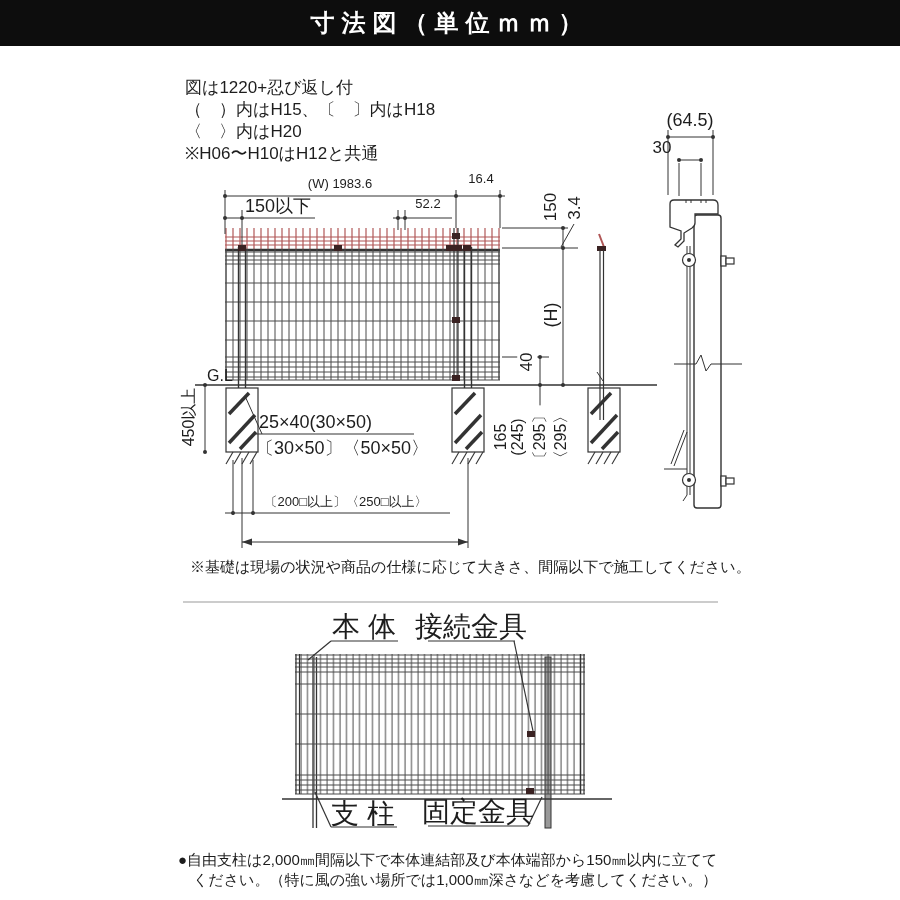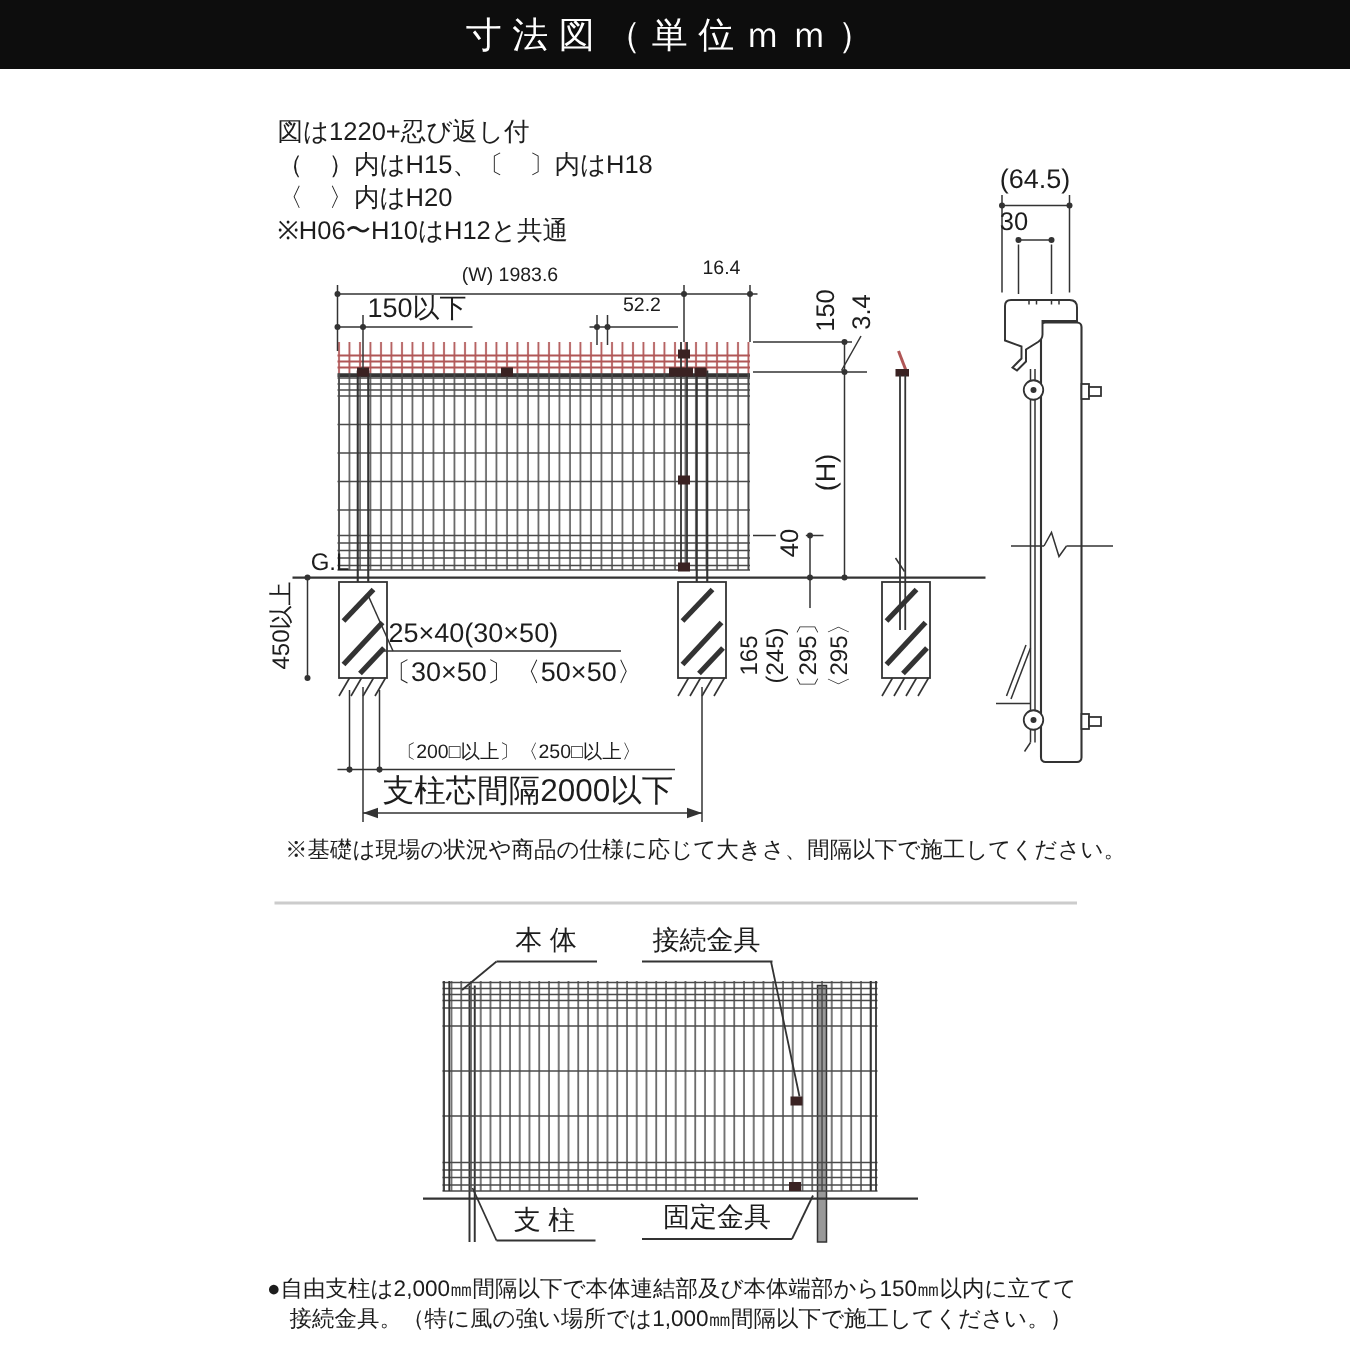--- a/index.html
+++ b/index.html
@@ -1,27 +1,27 @@
 <!DOCTYPE html>
 <html><head>
 <meta charset="utf-8">
 <style>
   *{margin:0;padding:0;box-sizing:border-box}
   html,body{background:#fff}
   body{width:900px;height:900px;font-family:"Liberation Sans",sans-serif;color:#1d1d1d;position:relative;overflow:hidden}
   #stage{position:absolute;left:0;top:0;width:900px;height:900px;background:#fff}
   .titlebar{position:absolute;left:0;top:0;width:900px;height:46px;background:#0d0d0d;color:#fff;
-    display:flex;align-items:center;justify-content:center;font-size:24px;font-weight:normal;letter-spacing:7px}
+    display:flex;align-items:center;justify-content:center;font-size:24px;font-weight:bold;letter-spacing:7px}
   svg.art{position:absolute;left:0;top:0}
   .lbl{position:absolute;white-space:nowrap;color:#1d1d1d;line-height:1.15}
   .ctr{transform:translate(-50%,-50%)}
   .rot{transform:translate(-50%,-50%) rotate(-90deg)}
   .bgw{background:#fff;padding:0 2px}
   .f15{font-size:15px}.f16{font-size:16px}.f17{font-size:17px}.f18{font-size:18px}
-  .f19{font-size:13px}.f20{font-size:18px}.f21{font-size:21px}
+  .f19{font-size:13px}.f20{font-size:28px}.f21{font-size:21px}
 </style>
 </head>
 <body>
 
 <div id="stage">
 
   <div class="titlebar">寸法図（単位ｍｍ）</div>
 
   <svg class="art" width="900" height="900" viewBox="0 0 900 900">
     <defs>
@@ -279,28 +279,27 @@
 
   <div class="lbl f18" style="left:259px;top:412px">25×40(30×50)</div>
   <div class="lbl f18" style="left:256px;top:438px">〔30×50〕〈50×50〉</div>
 
   <div class="lbl rot f16 bgw" style="left:501px;top:437px">165</div>
   <div class="lbl rot f16 bgw" style="left:518px;top:437px">(245)</div>
   <div class="lbl rot f16 bgw" style="left:540px;top:437px">〔295〕</div>
   <div class="lbl rot f16 bgw" style="left:561px;top:437px">〈295〉</div>
 
   <div class="lbl ctr f19" style="left:346px;top:502px">〔200□以上〕〈250□以上〉</div>
-  <div class="lbl ctr f21" style="left:352px;top:528px">支柱芯間隔2000以下</div>
 
   <div class="lbl ctr f18" style="left:690px;top:120px">(64.5)</div>
-  <div class="lbl ctr f17" style="left:676px;top:148px">30</div>
+  <div class="lbl ctr f17" style="left:662px;top:148px">30</div>
 
   <div class="lbl f15" style="left:190px;top:558px">※基礎は現場の状況や商品の仕様に応じて大きさ、間隔以下で施工してください。</div>
 
   <div class="lbl ctr f20" style="left:364px;top:627px">本 体</div>
   <div class="lbl ctr f20" style="left:471px;top:627px">接続金具</div>
   <div class="lbl ctr f20" style="left:363px;top:814px">支 柱</div>
   <div class="lbl ctr f20" style="left:478px;top:812px">固定金具</div>
 
   <div class="lbl f15" style="left:178px;top:851px">●自由支柱は2,000㎜間隔以下で本体連結部及び本体端部から150㎜以内に立てて</div>
-  <div class="lbl f15" style="left:193px;top:871px">接続金具。（特に風の強い場所では1,000㎜間隔以下で施工してください。）</div>
+  <div class="lbl f15" style="left:193px;top:871px">ください。（特に風の強い場所では1,000㎜深さなどを考慮してください。）</div>
 
 </div>
 
 </body></html>

